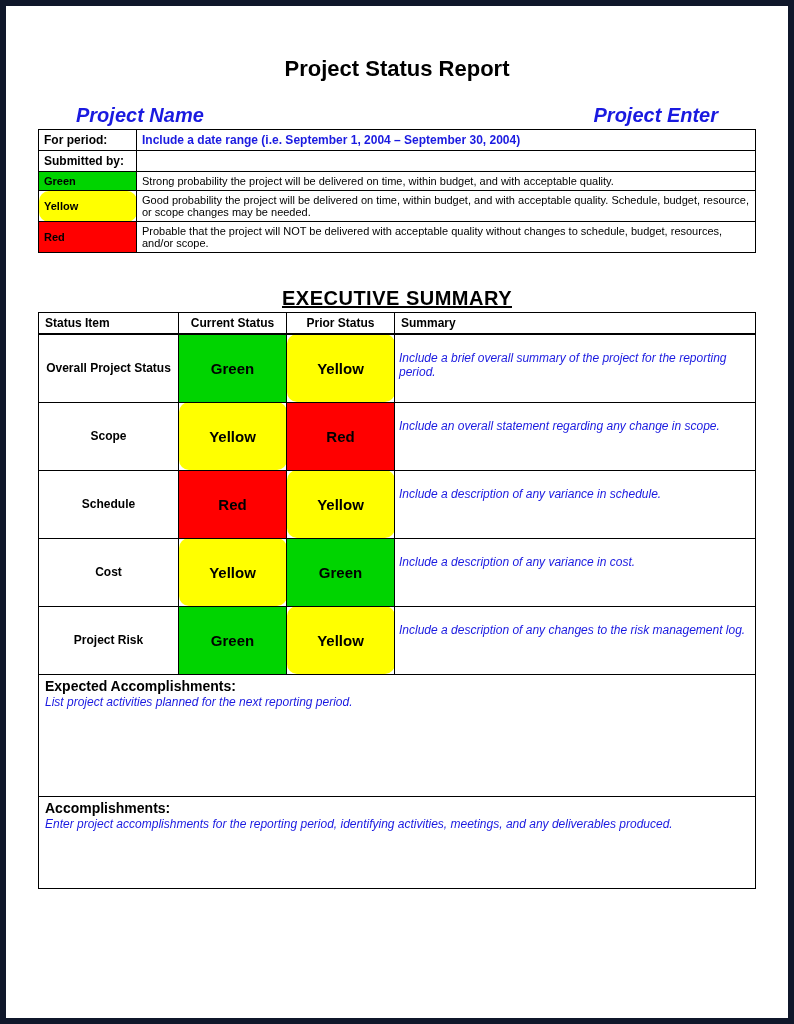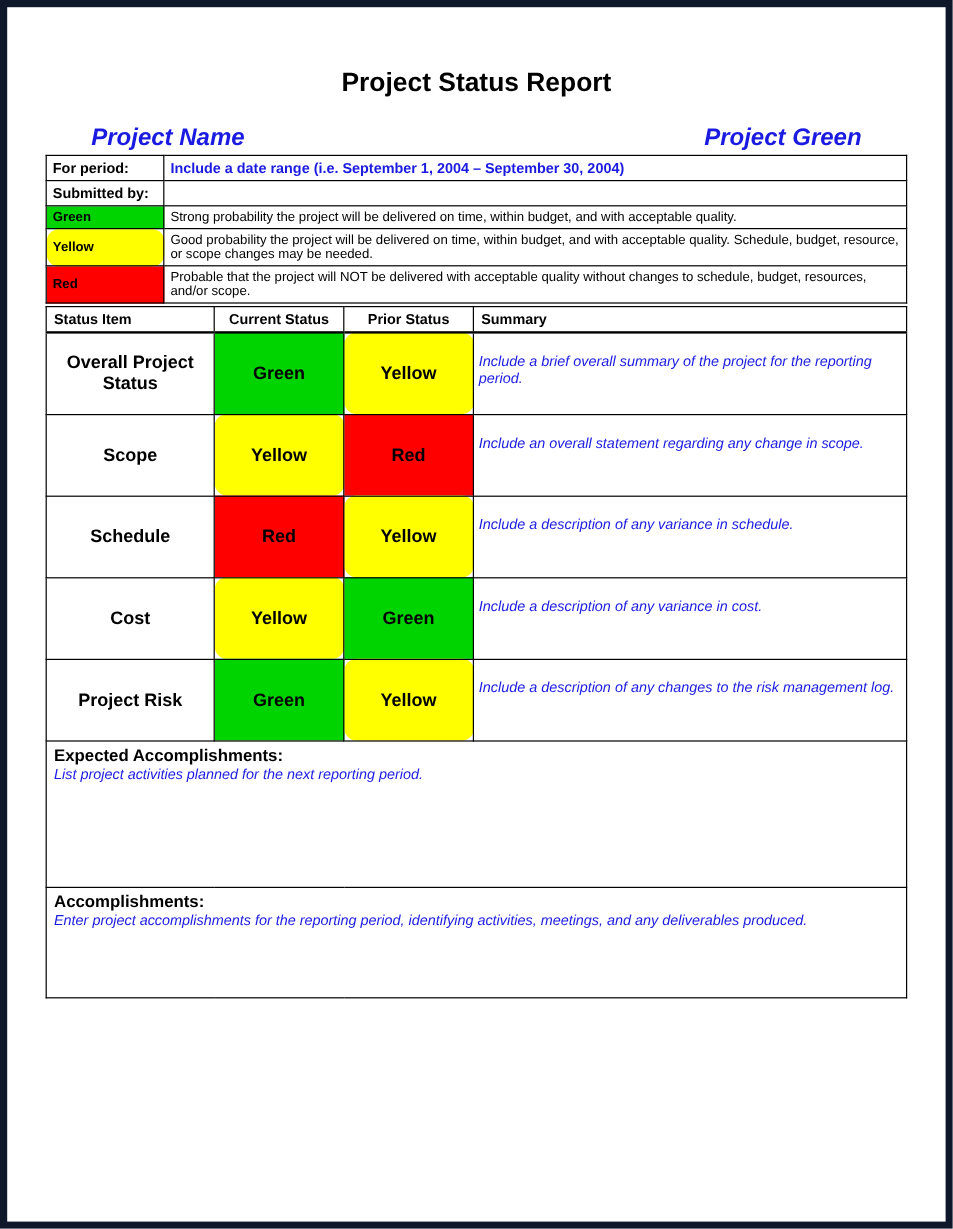--- a/index.html
+++ b/index.html
@@ -78,21 +78,21 @@
   }
   .summary-table th.center { text-align: center; }
   .summary-table td {
     border: 1px solid #000;
     font-size: 12px;
     vertical-align: top;
   }
   .summary-table .item-cell {
     width: 140px;
     font-weight: bold;
-    font-size: 15px;
+    font-size: 12px;
     text-align: center;
     vertical-align: middle;
     padding: 4px;
   }
   .summary-table .status-cell {
     width: 108px;
     height: 68px;
     font-weight: bold;
     font-size: 15px;
     text-align: center;
@@ -125,21 +125,21 @@
 </style>
 </head>
 <body>
 
 <div class="page">
 
   <div class="title">Project Status Report</div>
 
   <div class="header-labels">
     <span>Project Name</span>
-    <span>Project Green</span>
+    <span>Project Enter</span>
   </div>
 
   <table class="info-table">
     <tbody>
         <tr>
       <td class="label-cell">For period:</td>
       <td class="period-val" colspan="1">Include a date range (i.e. September 1, 2004 – September 30, 2004)</td>
     </tr>
     <tr>
       <td class="label-cell">Submitted by:</td>
@@ -153,20 +153,21 @@
       <td class="swatch bg-yellow">Yellow</td>
       <td>Good probability the project will be delivered on time, within budget, and with acceptable quality. Schedule, budget, resource, or scope changes may be needed.</td>
     </tr>
     <tr>
       <td class="swatch bg-red">Red</td>
       <td>Probable that the project will NOT be delivered with acceptable quality without changes to schedule, budget, resources, and/or scope.</td>
     </tr>
   </tbody>
     </table>
 
+  <div class="exec-heading">EXECUTIVE SUMMARY</div>
 
   <table class="summary-table">
     <tbody>
         <tr>
       <th>Status Item</th>
       <th class="center">Current Status</th>
       <th class="center">Prior Status</th>
       <th>Summary</th>
     </tr>
 

